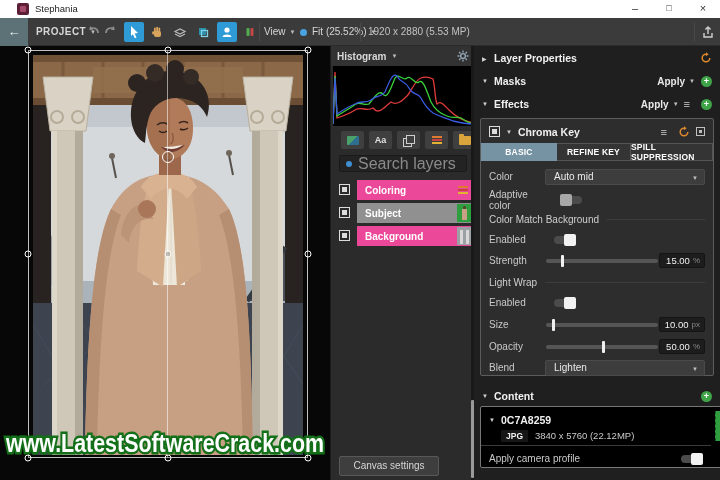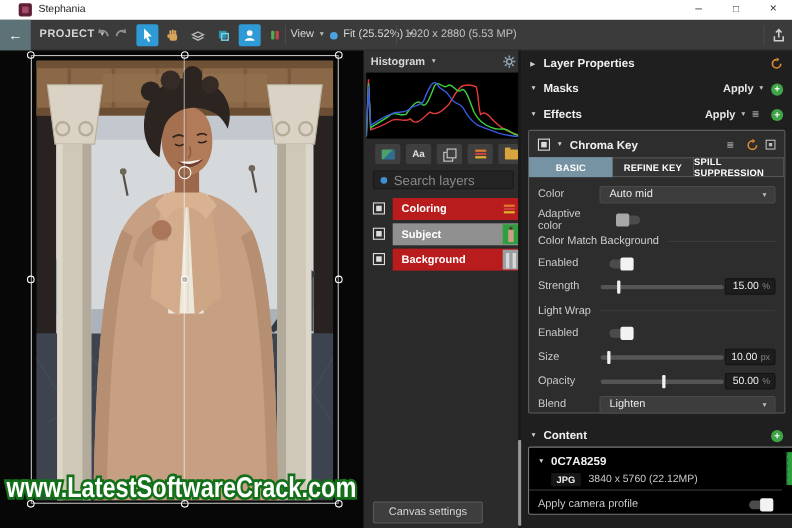--- a/index.html
+++ b/index.html
@@ -49,26 +49,26 @@
   .img-glyph{width:12px;height:9px;border-radius:1px;background:linear-gradient(135deg,#49a06a 50%,#2e6f8f 50%);}
   .dup-glyph{position:relative;width:11px;height:10px;}
   .dup-glyph::before,.dup-glyph::after{content:"";position:absolute;width:7px;height:7px;border:1px solid #cfcfcf;background:#3f3f3f;}
   .dup-glyph::before{left:0;top:3px;} .dup-glyph::after{left:3px;top:0;}
   .adj-glyph i,.adj-mini i{display:block;width:10px;height:2px;margin:1px 0;}
   .adj-glyph .b1,.adj-mini .b1{background:#e07a30;} .adj-glyph .b2,.adj-mini .b2{background:#c94040;} .adj-glyph .b3,.adj-mini .b3{background:#e0b330;}
   .folder-glyph{position:relative;width:12px;height:9px;background:#d9a43c;border-radius:1px;}
   .folder-glyph::before{content:"";position:absolute;left:0;top:-2px;width:5px;height:3px;background:#d9a43c;border-radius:1px 1px 0 0;}
   .search-box{position:absolute;left:8px;top:109px;width:128px;height:17px;background:#232323;border:1px solid #1a1a1a;border-radius:2px;display:flex;align-items:center;}
   .search-dot{width:6px;height:6px;border-radius:50%;background:#3f8fd2;margin:0 6px;flex:none;}
-  .search-box input{background:transparent;border:none;outline:none;color:#bbb;font-size:12px;width:100px;padding:0;}
+  .search-box input{background:transparent;border:none;outline:none;color:#bbb;font-size:16px;width:100px;padding:0;}
   .search-box input::placeholder{color:#8a8a8a;}
   .lrow{position:absolute;left:0;width:144px;height:20px;}
   .vis-chk{position:absolute;left:8px;top:4px;width:11px;height:11px;border:1px solid #dcdcdc;}
   .vis-chk::after{content:"";position:absolute;left:2px;top:2px;width:5px;height:5px;background:#dcdcdc;}
-  .row-strip{position:absolute;left:26px;top:0;width:116px;height:20px;background:#b91c1c;display:flex;align-items:center;}
+  .row-strip{position:absolute;left:26px;top:0;width:116px;height:20px;background:#ec4899;display:flex;align-items:center;}
   .row-strip.sel{background:#909090;}
   .lname{font-size:10px;font-weight:bold;color:#fff;padding-left:8px;}
   .adj-mini{position:absolute;right:5px;top:5px;}
   .thumb{position:absolute;right:1px;top:1px;width:15px;height:18px;}
   .thumb.green{background:#2f9e3f;}
   .thumb.green::after{content:"";position:absolute;left:5px;top:5px;width:5px;height:11px;background:#c8a184;}
   .thumb.green::before{content:"";position:absolute;left:6px;top:2px;width:3px;height:3px;border-radius:50%;background:#5a3c2c;}
   .thumb.gray{background:#9aa0a4;}
   .thumb.gray::after{content:"";position:absolute;left:3px;top:3px;width:3px;height:14px;background:#d8d8d8;box-shadow:6px 0 0 #d8d8d8;}
   .canvas-settings-btn{position:absolute;left:8px;top:410px;width:100px;height:20px;background:#3e3e3e;border:1px solid #585858;border-radius:2px;color:#d6d6d6;font-size:10px;line-height:18px;text-align:center;}

